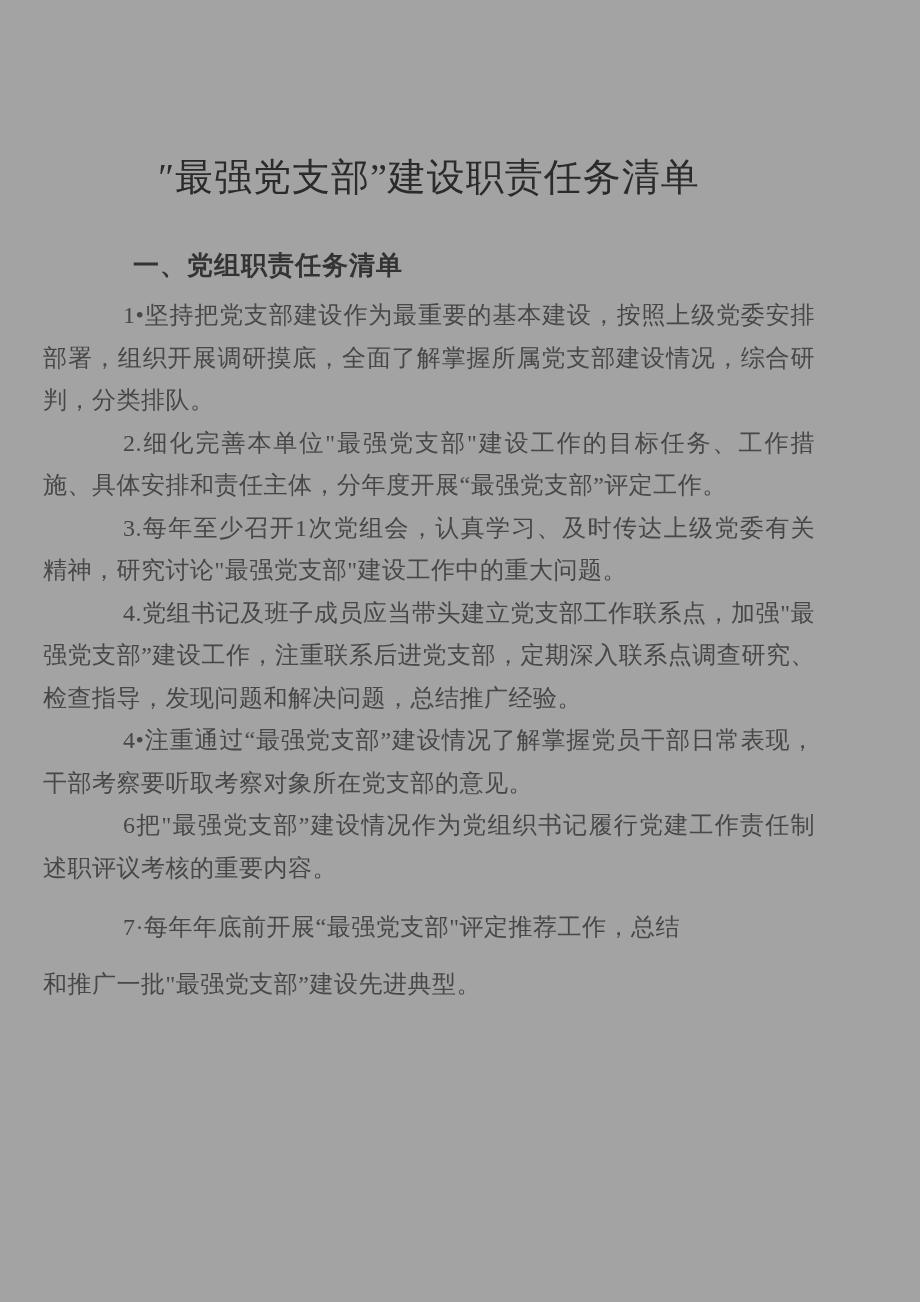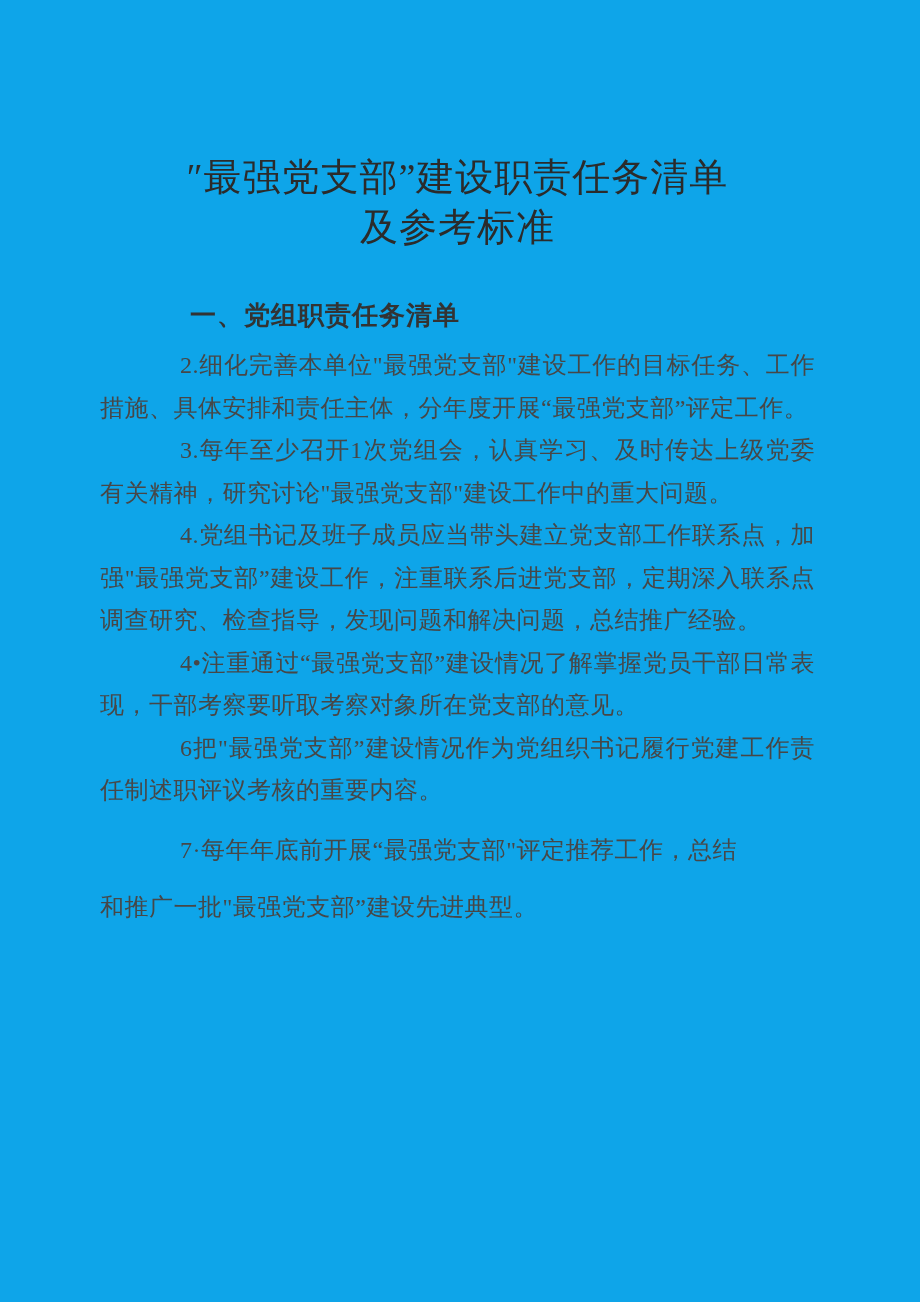--- a/index.html
+++ b/index.html
@@ -4,23 +4,23 @@
 <style>
   html, body {
     margin: 0;
     padding: 0;
     background: #ffffff;
   }
   .page {
     position: relative;
     width: 920px;
     height: 1302px;
-    background: #0ea5e9;
+    background: #a3a3a3;
     box-sizing: border-box;
-    padding: 152px 105px 0 100px;
+    padding: 152px 105px 0 43px;
     font-family: "Liberation Serif", serif;
     color: #454545;
     overflow: hidden;
   }
   .title {
     margin: 0;
     text-align: center;
     font-size: 38px;
     line-height: 50px;
     font-weight: normal;
@@ -62,26 +62,26 @@
     margin-top: 0;
   }
 </style>
 </head>
 <body>
 
 <div class="page">
 
   <h1 class="title">
     <span class="title-line">″最强党支部”建设职责任务清单</span>
-    <span class="title-line">及参考标准</span>
   </h1>
 
   <h2 class="heading">一、党组职责任务清单</h2>
 
   <div class="body-text">
+    <p class="para">1•坚持把党支部建设作为最重要的基本建设，按照上级党委安排部署，组织开展调研摸底，全面了解掌握所属党支部建设情况，综合研判，分类排队。</p>
     <p class="para">2.细化完善本单位"最强党支部"建设工作的目标任务、工作措施、具体安排和责任主体，分年度开展“最强党支部”评定工作。</p>
     <p class="para">3.每年至少召开1次党组会，认真学习、及时传达上级党委有关精神，研究讨论"最强党支部"建设工作中的重大问题。</p>
     <p class="para">4.党组书记及班子成员应当带头建立党支部工作联系点，加强"最强党支部”建设工作，注重联系后进党支部，定期深入联系点调查研究、检查指导，发现问题和解决问题，总结推广经验。</p>
     <p class="para">4•注重通过“最强党支部”建设情况了解掌握党员干部日常表现，干部考察要听取考察对象所在党支部的意见。</p>
     <p class="para">6把"最强党支部”建设情况作为党组织书记履行党建工作责任制述职评议考核的重要内容。</p>
     <p class="para loose">7·每年年底前开展“最强党支部"评定推荐工作，总结</p>
     <p class="para loose continuation">和推广一批"最强党支部”建设先进典型。</p>
   </div>
 
 </div>

